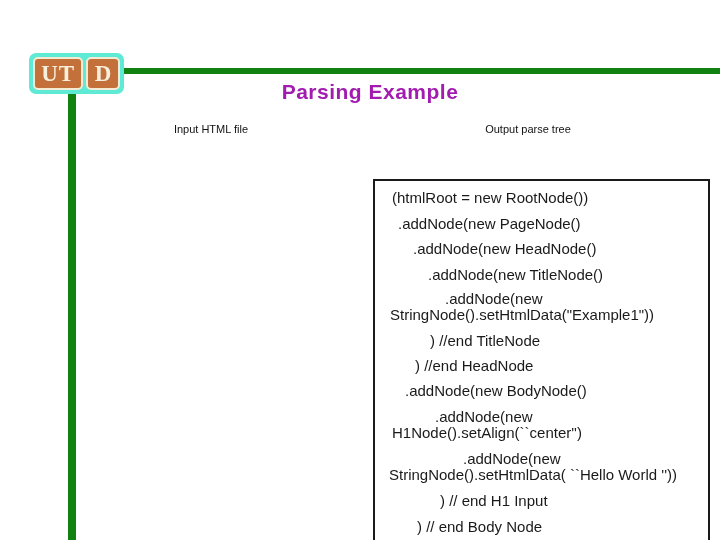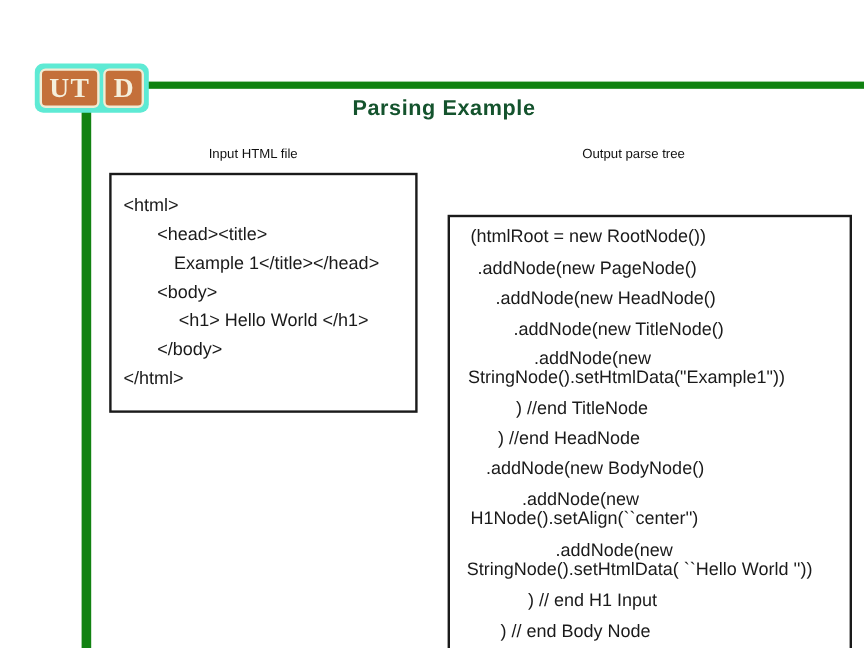--- a/index.html
+++ b/index.html
@@ -18,21 +18,21 @@
   .logo-tile {
     background:#c4703a; border:2px solid #f2ecd4; border-radius:5px;
     display:flex; align-items:center; justify-content:center;
     color:#f5efdc; font-family:"Liberation Serif", serif; font-weight:bold;
     font-size:23px; line-height:1; box-sizing:border-box;
   }
   .tile-ut { flex:1.55; letter-spacing:1px; }
   .tile-d  { flex:1; }
   .title {
     position:absolute; left:20px; right:0; top:80px; text-align:center;
-    font-size:18px; font-weight:bold; letter-spacing:0.5px; color:#14532d;
+    font-size:21px; font-weight:bold; letter-spacing:0.5px; color:#a21caf;
   }
   .col-header { position:absolute; top:123px; font-size:11px; text-align:center; color:#111; }
   .col-header.left  { left:91px;  width:240px; }
   .col-header.right { left:373px; width:310px; }
   .panel { position:absolute; background:#fff; border:2px solid #1a1a1a; box-sizing:border-box; }
   .panel.input  { left:91px;  top:144px; width:257px; height:200px; padding-top:14px; }
   .panel.output { left:373px; top:144px; width:337px; height:384px;margin-top:35px; }
   .code-line { font-size:15px; color:#1a1a1a; white-space:nowrap; }
   .panel.input .code-line { line-height:24px; }
   .panel.output .code-line { position:absolute; line-height:16px; }
@@ -48,29 +48,20 @@
   <div class="logo">
     <div class="logo-tile tile-ut">UT</div>
     <div class="logo-tile tile-d">D</div>
   </div>
 
   <div class="title">Parsing Example</div>
 
   <div class="col-header left">Input HTML file</div>
   <div class="col-header right">Output parse tree</div>
 
-  <div class="panel input">
-    <div class="code-line" style="padding-left:10px">&lt;html&gt;</div>
-    <div class="code-line" style="padding-left:38px">&lt;head&gt;&lt;title&gt;</div>
-    <div class="code-line" style="padding-left:52px">Example 1&lt;/title&gt;&lt;/head&gt;</div>
-    <div class="code-line" style="padding-left:38px">&lt;body&gt;</div>
-    <div class="code-line" style="padding-left:56px">&lt;h1&gt; Hello World &lt;/h1&gt;</div>
-    <div class="code-line" style="padding-left:38px">&lt;/body&gt;</div>
-    <div class="code-line" style="padding-left:10px">&lt;/html&gt;</div>
-  </div>
 
   <div class="panel output">
     <div class="code-line" style="top:9px;   left:17px">(htmlRoot = new RootNode())</div>
     <div class="code-line" style="top:35px;  left:23px">.addNode(new PageNode()</div>
     <div class="code-line" style="top:60px;  left:38px">.addNode(new HeadNode()</div>
     <div class="code-line" style="top:86px;  left:53px">.addNode(new TitleNode()</div>
     <div class="code-line" style="top:110px; left:70px">.addNode(new</div>
     <div class="code-line" style="top:126px; left:15px">StringNode().setHtmlData("Example1"))</div>
     <div class="code-line" style="top:152px; left:55px">) //end TitleNode</div>
     <div class="code-line" style="top:177px; left:40px">) //end HeadNode</div>

